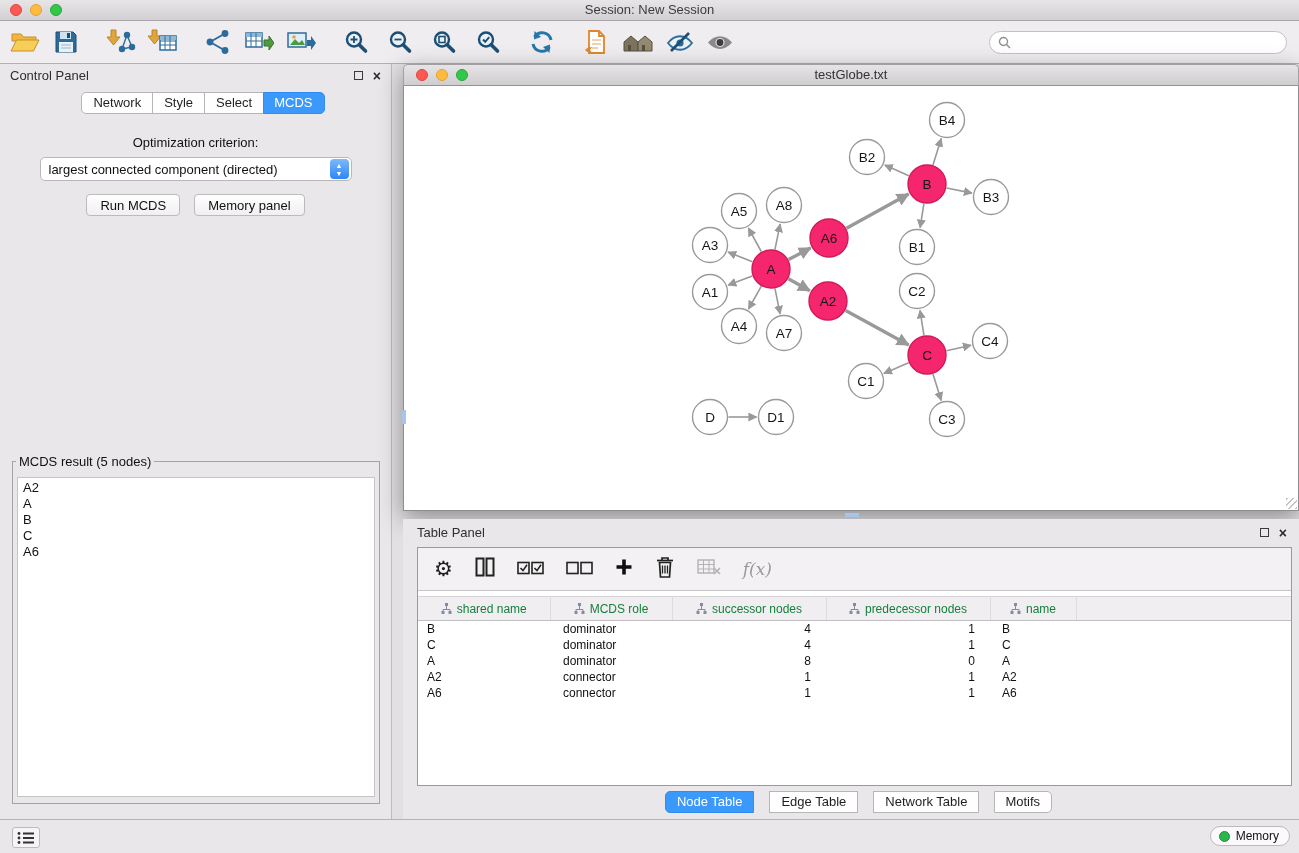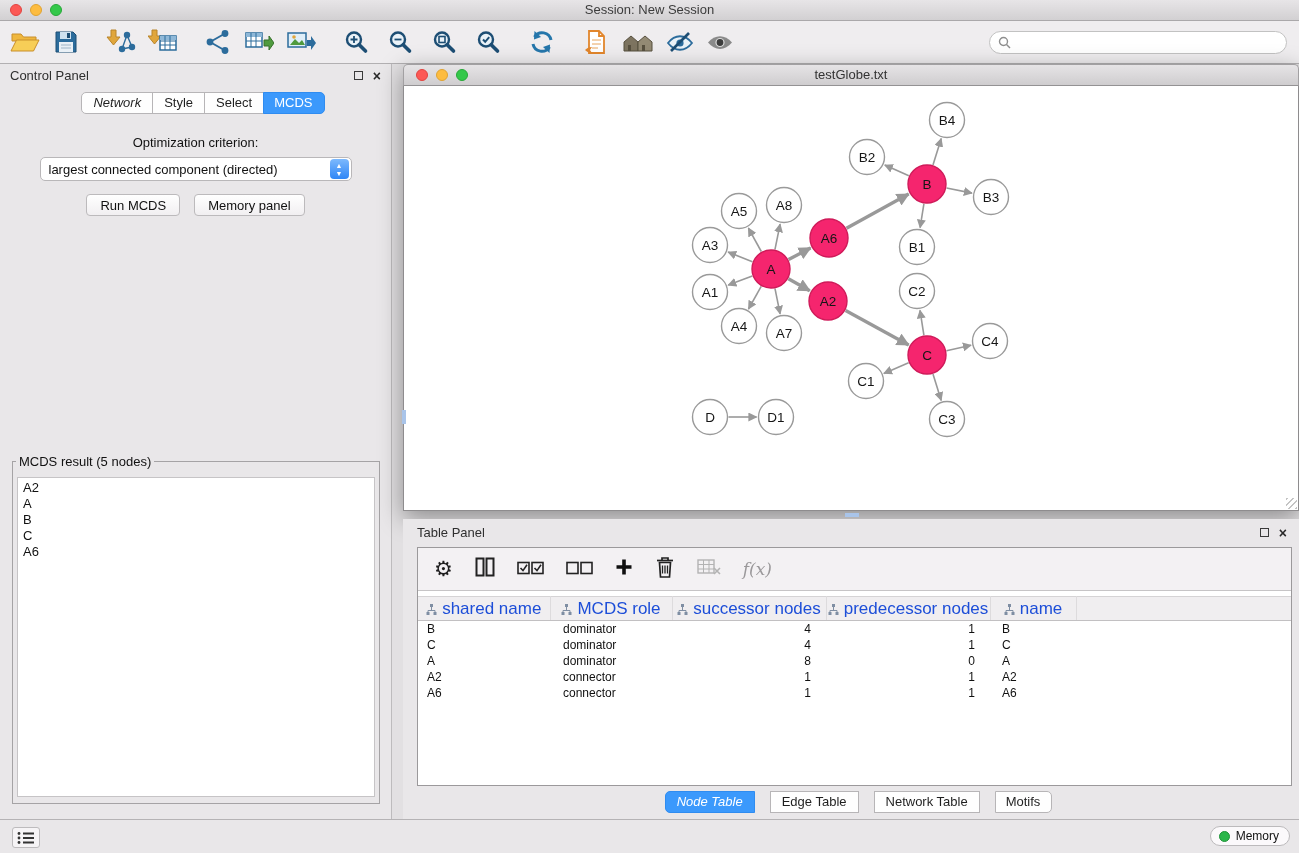--- a/index.html
+++ b/index.html
@@ -32,21 +32,21 @@
   
   .control-panel{position:absolute;left:0;top:0;width:392px;height:100%;background:#e9e7e9;
                  border-right:1px solid #bdbbbd;box-sizing:border-box;}
   .panel-head{display:flex;justify-content:space-between;align-items:center;
               padding:4px 10px 0 10px;font-size:13px;color:#2f2f2f;}
   .panel-head-icons{display:flex;align-items:center;gap:10px;}
   .close-x{font-size:14px;font-weight:bold;color:#2a2a2a;line-height:12px;}
   .seg-tabs{display:flex;justify-content:center;margin-top:9px;}
   .seg-tab{font-size:13px;height:20px;line-height:20px;padding:0 11px;background:#fefefe;
            border:1px solid #b7b5b7;margin-left:-1px;color:#1f1f1f;white-space:nowrap;}
-  .seg-tab:first-child{border-top-left-radius:5px;border-bottom-left-radius:5px;margin-left:15px;font-style:italic;}
+  .seg-tab:first-child{border-top-left-radius:5px;border-bottom-left-radius:5px;margin-left:15px;}
   .seg-tab:last-child{border-top-right-radius:5px;border-bottom-right-radius:5px;padding-left:10px;}
   .seg-tab.active{background:#3b99fc;border-color:#2f8cf0;color:#fff;}
   .opt-label{text-align:center;margin-top:21px;font-size:13px;}
   .dropdown{width:312px;height:24px;margin:7px auto 0;background:#fff;border:1px solid #b9b7b9;border-radius:5px;
             display:flex;align-items:center;box-sizing:border-box;}
   .dd-text{flex:1;font-size:13px;padding-left:8px;white-space:nowrap;overflow:hidden;}
   .dd-stepper{width:19px;height:20px;margin-right:2px;border-radius:4px;flex:none;
               background:linear-gradient(#7db9fd,#2f86f6);display:flex;flex-direction:column;
               align-items:center;justify-content:center;gap:1px;color:#fff;font-size:7px;line-height:7px;}
   .btn-row{display:flex;justify-content:center;gap:14px;margin-top:13px;}
@@ -80,21 +80,21 @@
   .table-panel .panel-head{padding:6px 12px 0 14px;}
   .table-box{position:absolute;left:14px;right:7px;top:28px;bottom:34px;background:#fff;
              border:1px solid #9b999b;display:flex;flex-direction:column;box-sizing:border-box;}
   .table-toolbar{height:42px;background:#f3f1f3;border-bottom:1px solid #c6c4c6;display:flex;
                  align-items:center;gap:22px;padding:0 16px;flex:none;}
   .gear-ic{font-size:21px;color:#1e1e1e;line-height:22px;}
   .fx-label{font-family:"DejaVu Serif",serif;font-style:italic;font-size:17px;color:#9a989a;}
   .table-wrap{flex:1;overflow:hidden;padding-top:5px;}
   table.ntable{border-collapse:collapse;table-layout:fixed;width:100%;}
   .ntable th{height:21px;background:#f0eef0;border-top:1px solid #d5d3d5;border-bottom:1px solid #c2c0c2;
-             border-right:1px solid #dddbdd;font-weight:normal;font-size:17px;color:#1d4ed8;text-align:center;
+             border-right:1px solid #dddbdd;font-weight:normal;font-size:12px;color:#15803d;text-align:center;
              white-space:nowrap;overflow:hidden;}
   .ntable th.filler{border-right:none;}
   .ntable th .attr-ic{vertical-align:-1px;margin-right:5px;}
   .ntable td{height:16px;font-size:12px;color:#111;padding:0 6px;white-space:nowrap;overflow:hidden;}
   .ntable td:nth-child(1){padding-left:9px;}
   .ntable td:nth-child(2){padding-left:13px;}
   .ntable td:nth-child(3),.ntable td:nth-child(4){text-align:right;padding-right:15px;}
   .ntable td:nth-child(5){padding-left:12px;}
   .table-tabs{position:absolute;left:0;right:0;bottom:7px;display:flex;justify-content:center;margin-top:0;gap:16px;}
 

